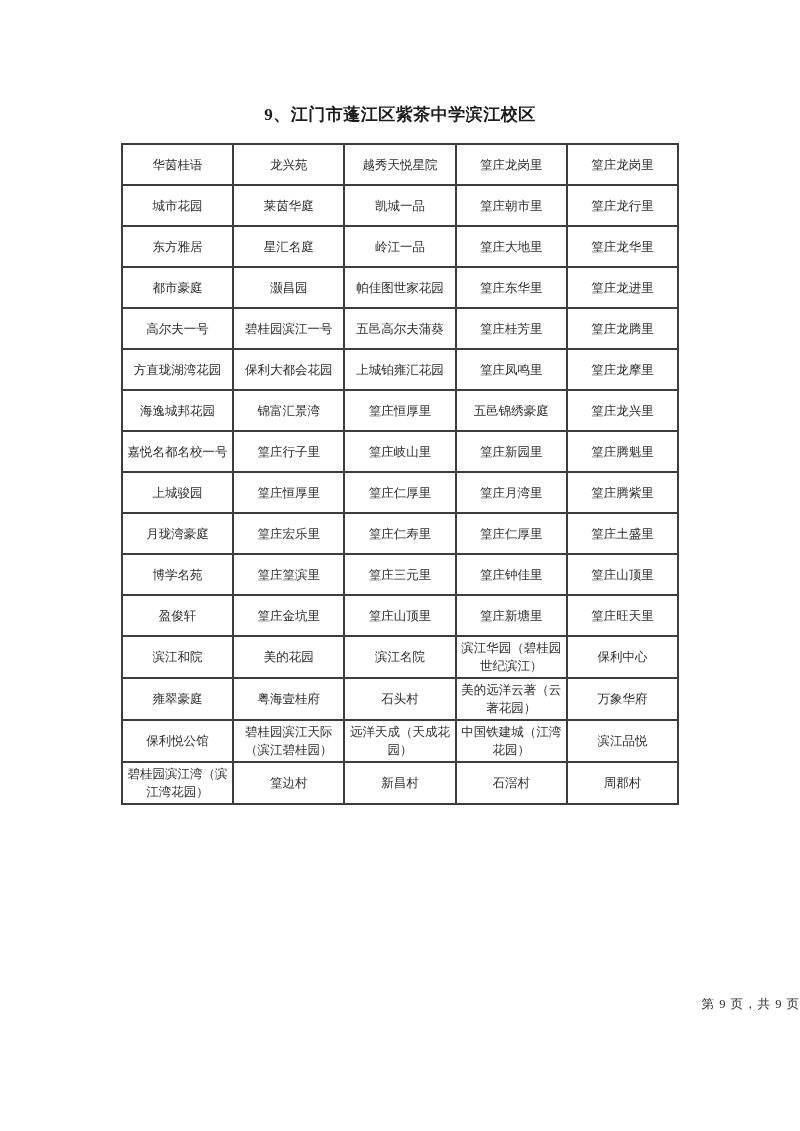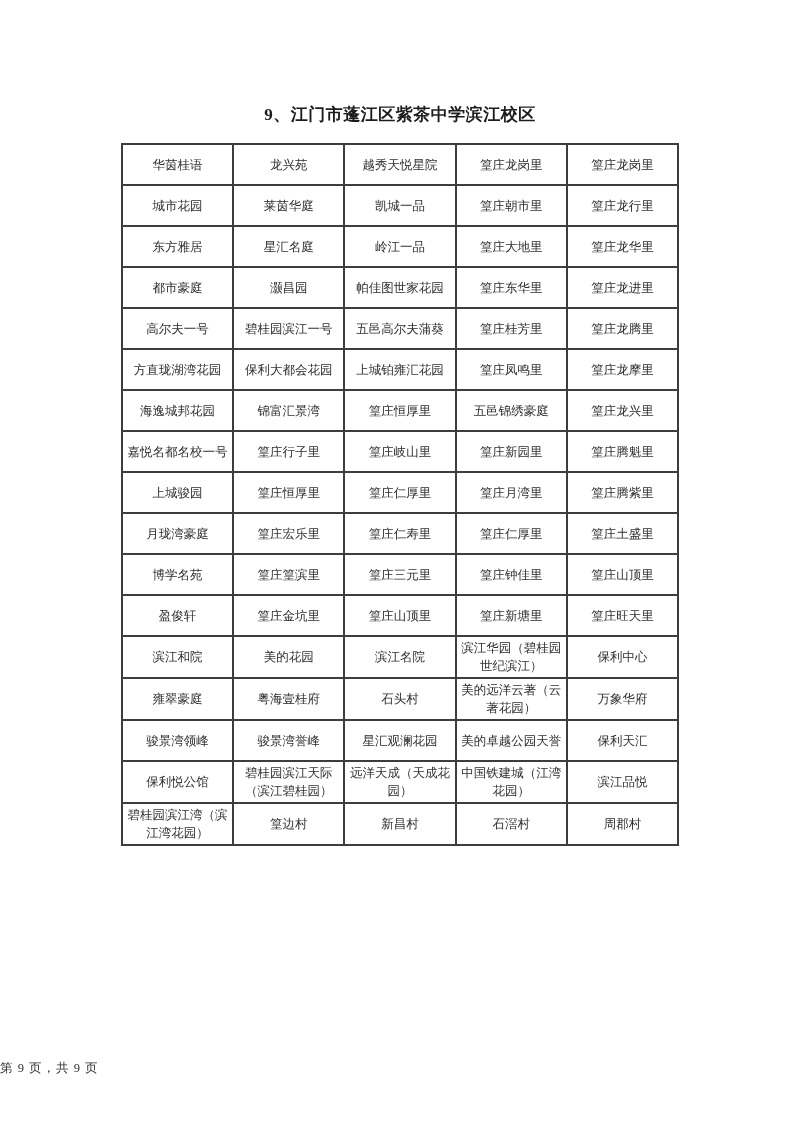--- a/index.html
+++ b/index.html
@@ -40,23 +40,23 @@
     vertical-align: middle;
     font-size: 12.5px;
     line-height: 18px;
     color: #2e2e2e;
     word-break: normal;
     overflow-wrap: break-word;
   }
   .page-footer {
     position: absolute;
     left: 0;
-    top: 1060px;
+    top: 996px;
     width: 100%;
-    text-align: left;
+    text-align: right;
     font-size: 12.5px;
     color: #2e2e2e;
     letter-spacing: 1px;
   }
 </style>
 </head>
 <body>
 
 <div class="page">
   <div class="page-title">9、江门市蓬江区紫茶中学滨江校区</div>
@@ -155,27 +155,20 @@
           <td>保利中心</td>
         </tr>
         <tr>
           <td>雍翠豪庭</td>
           <td>粤海壹桂府</td>
           <td>石头村</td>
           <td>美的远洋云著（云著花园）</td>
           <td>万象华府</td>
         </tr>
         <tr>
-          <td>骏景湾领峰</td>
-          <td>骏景湾誉峰</td>
-          <td>星汇观澜花园</td>
-          <td>美的卓越公园天誉</td>
-          <td>保利天汇</td>
-        </tr>
-        <tr>
           <td>保利悦公馆</td>
           <td>碧桂园滨江天际（滨江碧桂园）</td>
           <td>远洋天成（天成花园）</td>
           <td>中国铁建城（江湾花园）</td>
           <td>滨江品悦</td>
         </tr>
         <tr>
           <td>碧桂园滨江湾（滨江湾花园）</td>
           <td>篁边村</td>
           <td>新昌村</td>

